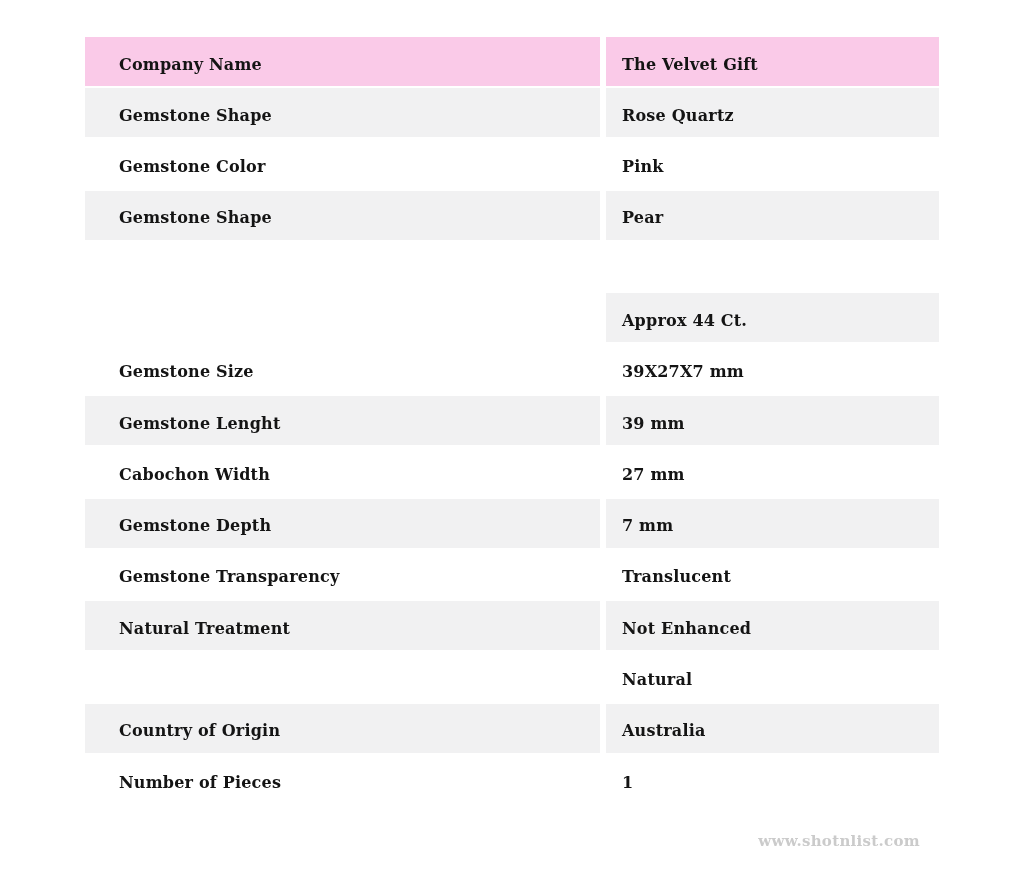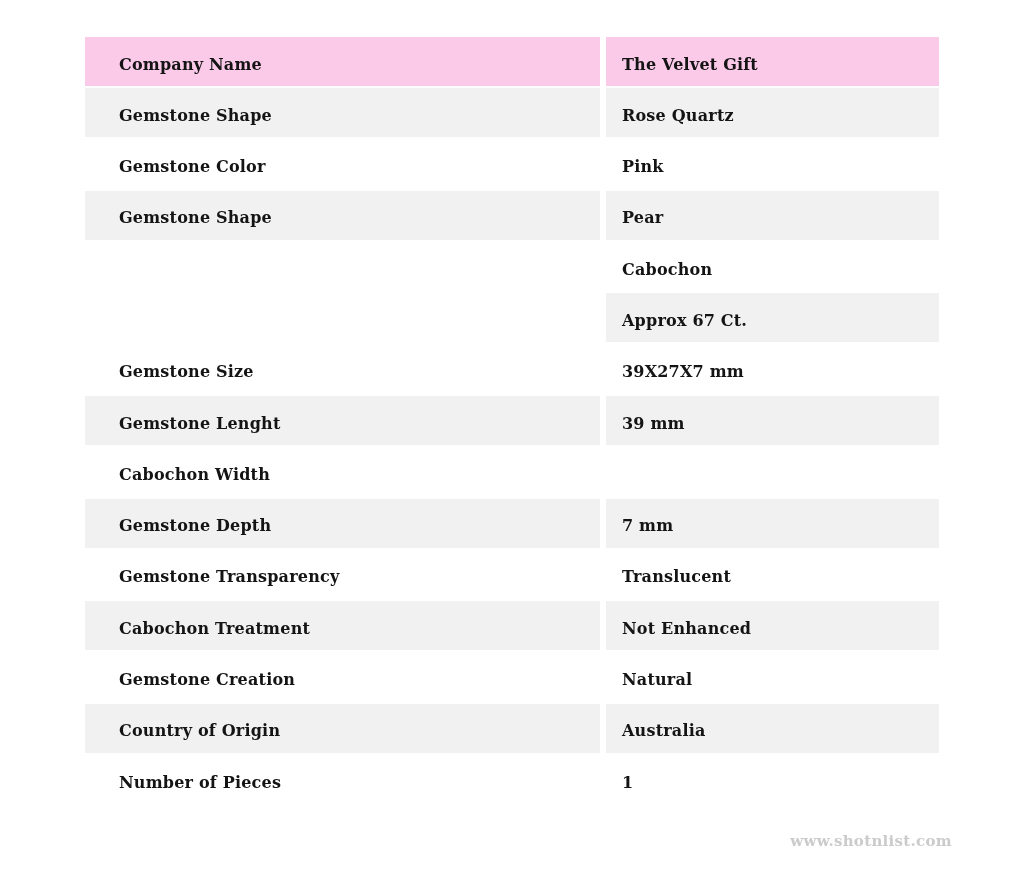--- a/index.html
+++ b/index.html
@@ -48,21 +48,21 @@
   }
   .cell.label { grid-column: 1; padding-left: 34px; }
   .cell.value { grid-column: 3; padding-left: 16px; }
   .gap { grid-column: 2; background: transparent; }
   .header-row .cell { background: var(--header_bg, #facae8); }
   .rows .row:nth-child(odd) .cell { background: var(--row_alt_bg, #f1f1f2); }
   .rows .row:nth-child(even) .cell { background: var(--row_bg, #ffffff); }
   .watermark {
     position: absolute;
     top: 832px;
-    right: 72px;
+    right: 104px;
     font-size: 15px;
     font-weight: bold;
     color: var(--watermark_color, #cbcbcb);
     letter-spacing: 0.3px;
   }
 </style>
 </head>
 <body>
 
 <div class="page">
@@ -90,65 +90,64 @@
       </div>
 
       <div class="row">
         <div class="cell label">Gemstone Shape</div>
         <div class="gap"></div>
         <div class="cell value">Pear</div>
       </div>
 
       <div class="row">
         <div class="gap"></div>
-        <div class="cell value">Cabochon</div>
       </div>
 
       <div class="row">
         <div class="gap"></div>
-        <div class="cell value">Approx 67 Ct.</div>
+        <div class="cell value">Approx 44 Ct.</div>
       </div>
 
       <div class="row">
         <div class="cell label">Gemstone Size</div>
         <div class="gap"></div>
         <div class="cell value">39X27X7 mm</div>
       </div>
 
       <div class="row">
         <div class="cell label">Gemstone Lenght</div>
         <div class="gap"></div>
         <div class="cell value">39 mm</div>
       </div>
 
       <div class="row">
         <div class="cell label">Cabochon Width</div>
         <div class="gap"></div>
+        <div class="cell value">27 mm</div>
       </div>
 
       <div class="row">
         <div class="cell label">Gemstone Depth</div>
         <div class="gap"></div>
         <div class="cell value">7 mm</div>
       </div>
 
       <div class="row">
         <div class="cell label">Gemstone Transparency</div>
         <div class="gap"></div>
         <div class="cell value">Translucent</div>
       </div>
 
       <div class="row">
-        <div class="cell label">Cabochon Treatment</div>
+        <div class="cell label">Natural Treatment</div>
         <div class="gap"></div>
         <div class="cell value">Not Enhanced</div>
       </div>
 
       <div class="row">
-        <div class="cell label">Gemstone Creation</div>
         <div class="gap"></div>
         <div class="cell value">Natural</div>
       </div>
 
       <div class="row">
         <div class="cell label">Country of Origin</div>
         <div class="gap"></div>
         <div class="cell value">Australia</div>
       </div>
 

